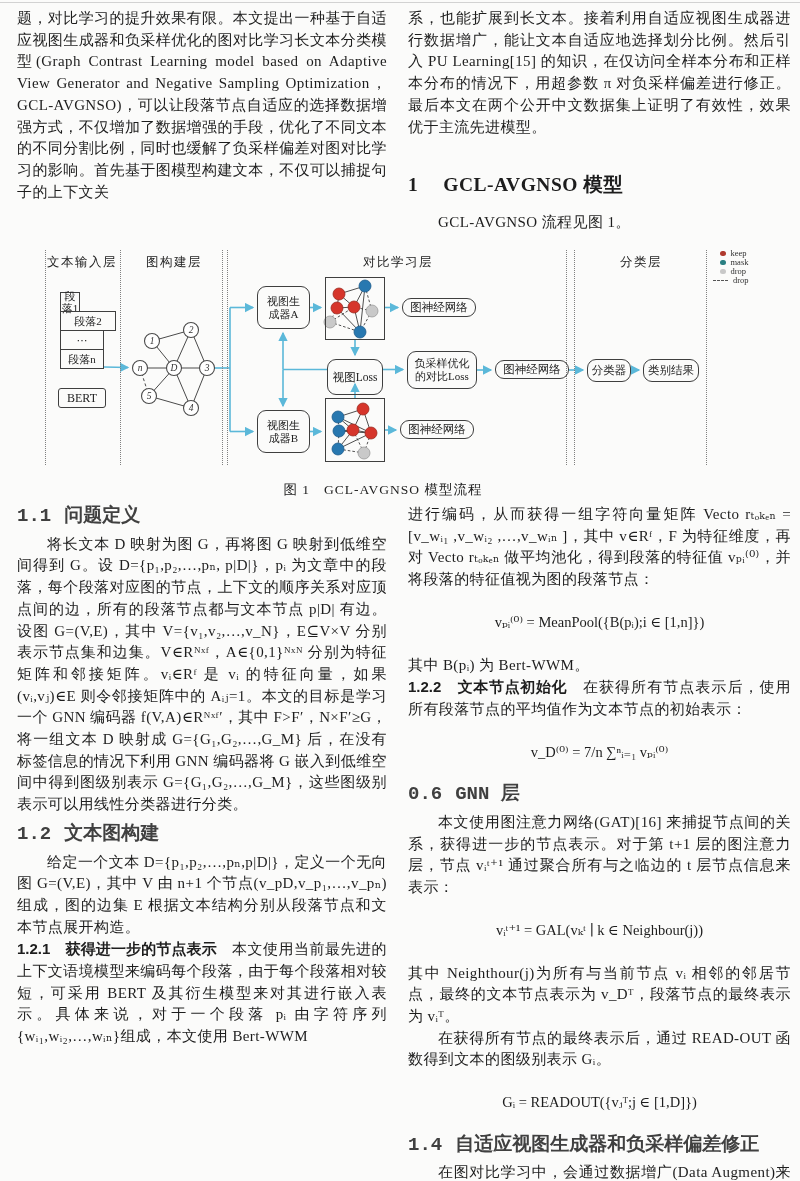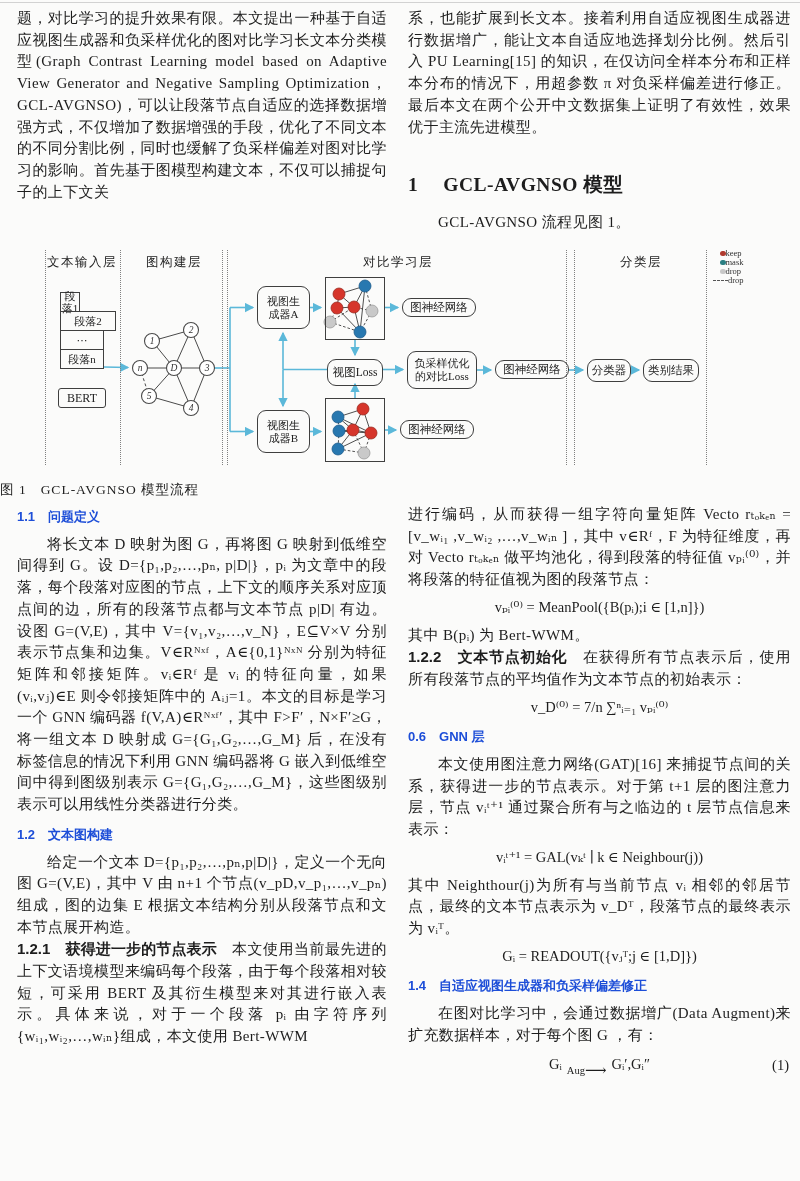--- a/index.html
+++ b/index.html
@@ -9,48 +9,48 @@
     font-family:"Liberation Serif","DejaVu Serif",serif;
   }
   .abs{position:absolute}
   .textcol{text-align:justify;font-size:15px;line-height:21.7px;letter-spacing:0.4px}
   p{margin:0}
   .indent{text-indent:2em}
   .noindent{text-indent:0}
   h1.sec{font-size:19.5px;font-weight:bold;margin:36px 0 16px 0;letter-spacing:0.5px}
   h1.sec .num{margin-right:25px}
   h2.sub{
-    font-family:Liberation Sans, sans-serif;
-    font-size:13px;font-weight:bold;margin:8px 0 6px 0;letter-spacing:0;color:#1d4ed8;
+    font-family:Liberation Mono, monospace;
+    font-size:19px;font-weight:bold;margin:8px 0 6px 0;letter-spacing:0;color:#404040;
   }
   h2.sub .num{margin-right:13px}
   h2.first{margin-top:2px}
   .runin{font-family:"Liberation Sans","DejaVu Sans",sans-serif;font-weight:bold;letter-spacing:0}
-  .formula{text-align:center;font-size:14.5px;letter-spacing:0;margin:6px 0;text-indent:0}
+  .formula{text-align:center;font-size:14.5px;letter-spacing:0;margin:21px 0;text-indent:0}
   .eqrow{position:relative;margin:8px 0 2px 0}
   .eqnum{position:absolute;right:2px;top:50%;transform:translateY(-50%)}
   .overarrow{display:inline-flex;flex-direction:row;align-items:center;vertical-align:-5px;margin:0 5px;line-height:1}
   .overarrow .lbl{font-size:10.5px;margin-bottom:-3px}
   .overarrow .arr{font-size:15px}
 
   
   #figure{left:36px;top:248px;width:758px;height:232px}
   .vsep{position:absolute;top:2px;height:215px;width:0;border-left:1px dotted #808080}
   .layerh{position:absolute;top:6px;transform:translateX(-50%);font-size:12.5px;letter-spacing:1.5px;color:#222;white-space:nowrap}
   .fbox{
     position:absolute;border:1.2px solid #3f3f3f;box-sizing:border-box;
     display:flex;align-items:center;justify-content:center;text-align:center;
     font-size:11px;line-height:12.5px;background:transparent;color:#222;
   }
   .round{border-radius:9px}
   .round-sm{border-radius:3px}
-  .lgrow{position:absolute;left:684px;display:flex;align-items:center;font-size:8.5px;color:#333;line-height:1}
+  .lgrow{position:absolute;left:684px;display:flex;align-items:center;gap:5px;font-size:8.5px;color:#333;line-height:1}
   .dot{width:5.5px;height:5.5px;border-radius:50%;flex:0 0 auto}
   .dashline{width:15px;height:0;border-top:1.4px dashed #555;flex:0 0 auto}
-  .caption{left:0;top:481px;width:766px;font-size:13.5px;letter-spacing:1px;color:#222}
+  .caption{left:0;top:481px;width:766px;text-align:center;font-size:13.5px;letter-spacing:1px;color:#222}
   .caption .cl{margin-right:14px}
   .toprule{left:0;top:2px;width:800px;height:0;border-top:1px solid #d2d2d2}
 </style>
 </head>
 <body>
 
 <div class="abs toprule"></div>
 
 <div class="abs textcol" style="left:17px;top:8px;width:370px">
   <p class="noindent">题，对比学习的提升效果有限。本文提出一种基于自适应视图生成器和负采样优化的图对比学习长文本分类模型(Graph Contrast Learning model based on Adaptive View Generator and Negative Sampling Optimization，GCL-AVGNSO)，可以让段落节点自适应的选择数据增强方式，不仅增加了数据增强的手段，优化了不同文本的不同分割比例，同时也缓解了负采样偏差对图对比学习的影响。首先基于图模型构建文本，不仅可以捕捉句子的上下文关</p>
@@ -215,21 +215,21 @@
   <div class="fbox" style="left:24px;top:101px;width:44px;height:20px">段落n</div>
   <div class="fbox round-sm" style="left:22px;top:140px;width:48px;height:20px;font-size:12px">BERT</div>
 
   <div class="fbox round" style="left:221px;top:38px;width:53px;height:43px;padding:0 5px">视图生成器A</div>
   <div class="fbox round" style="left:221px;top:162px;width:53px;height:43px;padding:16px 5px">视图生成器B</div>
   <div class="fbox" style="left:289px;top:29px;width:60px;height:63px"></div>
   <div class="fbox" style="left:289px;top:150px;width:60px;height:64px"></div>
   <div class="fbox round" style="left:366px;top:50px;width:74px;height:19px;font-size:11.5px">图神经网络</div>
   <div class="fbox round" style="left:459px;top:112px;width:74px;height:19px;font-size:11.5px">图神经网络</div>
   <div class="fbox round" style="left:364px;top:172px;width:74px;height:19px;font-size:11.5px">图神经网络</div>
-  <div class="fbox round" style="left:291px;top:111px;width:56px;height:27px;font-size:11.5px">视图Loss</div>
+  <div class="fbox round" style="left:291px;top:111px;width:56px;height:36px;font-size:11.5px">视图Loss</div>
   <div class="fbox round" style="left:371px;top:103px;width:70px;height:38px;padding:0 4px;line-height:13px">负采样优化的对比Loss</div>
 
   <div class="fbox round" style="left:551px;top:111px;width:44px;height:23px;font-size:11.5px">分类器</div>
   <div class="fbox round" style="left:607px;top:111px;width:56px;height:23px;font-size:11.5px">类别结果</div>
 
   <div class="lgrow" style="top:1px">
     <span class="dot" style="background:#b03a2e"></span>
     <span>keep</span>
   </div>
   <div class="lgrow" style="top:10px">
@@ -261,20 +261,21 @@
 <div class="abs textcol" style="left:408px;top:504px;width:383px">
   <p class="noindent">进行编码，从而获得一组字符向量矩阵 Vecto rₜₒₖₑₙ =[v_wᵢ₁ ,v_wᵢ₂ ,…,v_wᵢₙ ]，其中 v∈Rᶠ，F 为特征维度，再对 Vecto rₜₒₖₑₙ 做平均池化，得到段落的特征值 vₚᵢ⁽⁰⁾，并将段落的特征值视为图的段落节点：</p>
   <p class="formula">vₚᵢ⁽⁰⁾ = MeanPool({B(pᵢ);i ∈ [1,n]})</p>
   <p class="noindent">其中 B(pᵢ) 为 Bert-WWM。</p>
   <p class="noindent"><span class="runin">1.2.2　文本节点初始化　</span><span>在获得所有节点表示后，使用所有段落节点的平均值作为文本节点的初始表示：</span></p>
   <p class="formula">v_D⁽⁰⁾ = 7/n ∑ⁿᵢ₌₁ vₚᵢ⁽⁰⁾</p>
   <h2 class="sub"><span class="num">0.6</span><span>GNN 层</span></h2>
   <p class="indent">本文使用图注意力网络(GAT)[16] 来捕捉节点间的关系，获得进一步的节点表示。对于第 t+1 层的图注意力层，节点 vᵢᵗ⁺¹ 通过聚合所有与之临边的 t 层节点信息来表示：</p>
   <p class="formula">vᵢᵗ⁺¹ = GAL(vₖᵗ ∣ k ∈ Neighbour(j))</p>
   <p class="noindent">其中 Neighthour(j)为所有与当前节点 vᵢ 相邻的邻居节点，最终的文本节点表示为 v_Dᵀ，段落节点的最终表示为 vᵢᵀ。</p>
+  <p class="indent">在获得所有节点的最终表示后，通过 READ-OUT 函数得到文本的图级别表示 Gᵢ。</p>
   <p class="formula">Gᵢ = READOUT({vⱼᵀ;j ∈ [1,D]})</p>
   <h2 class="sub"><span class="num">1.4</span><span>自适应视图生成器和负采样偏差修正</span></h2>
   <p class="indent">在图对比学习中，会通过数据增广(Data Augment)来扩充数据样本，对于每个图 G ，有：</p>
   <div class="formula eqrow">
     <span>Gᵢ</span><span class="overarrow">
         <span class="lbl">Aug</span>
         <span class="arr">⟶</span>
       </span><span>Gᵢ′,Gᵢ″</span>
     <span class="eqnum">(1)</span>
   </div>

